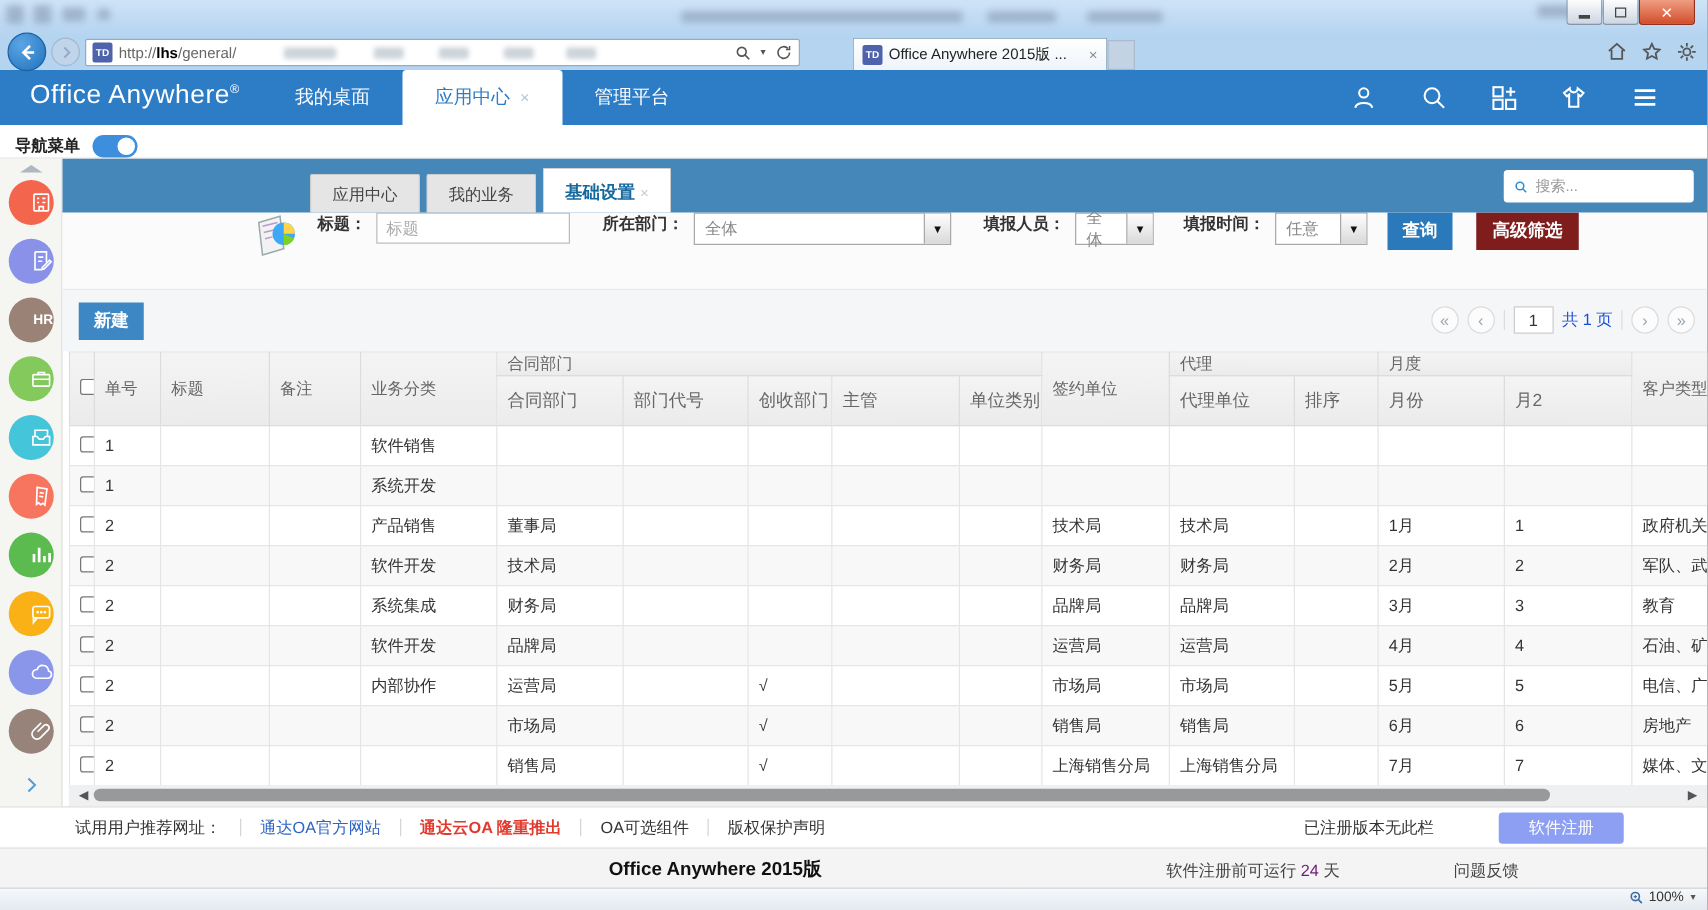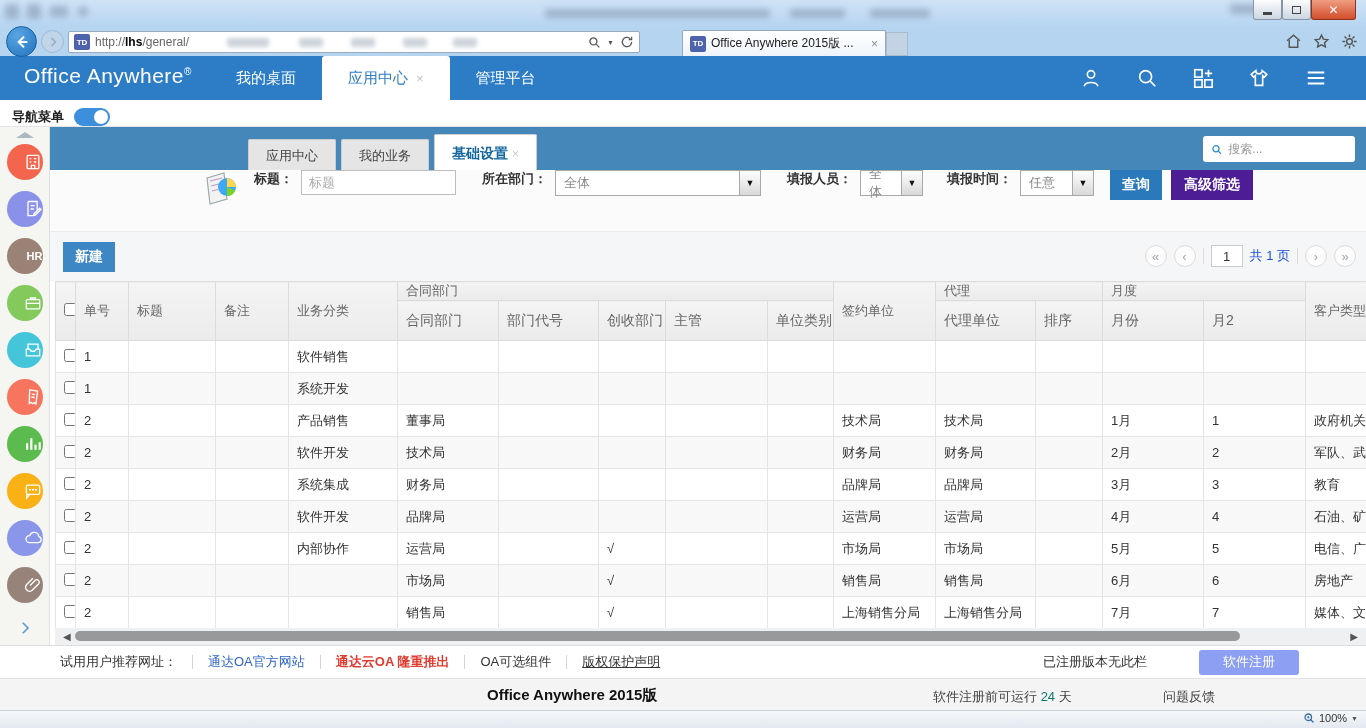--- a/index.html
+++ b/index.html
@@ -81,21 +81,21 @@
              padding-left:150px;flex:0 0 auto}
   .flabel{font-size:13px;font-weight:bold;color:#333;white-space:nowrap}
   .finput{width:155px;height:25px;border:1px solid #bdbdbd;padding:0 7px;font-size:13px;color:#333;margin-left:8px}
   .finput::placeholder{color:#aaa}
   .sel{height:26px;border:1px solid #a9a9a9;background:#fff;display:flex;align-items:stretch;margin-left:8px;cursor:pointer}
   .sel .txt{flex:1;padding:0 8px;font-size:13px;color:#888;display:flex;align-items:center}
   .sel .dd{width:21px;border-left:1px solid #a9a9a9;background:linear-gradient(#fefefe,#d9d9d9);
            display:flex;align-items:center;justify-content:center;font-size:9px;color:#111}
   .btn{border:none;color:#fff;font-size:14px;font-weight:bold;cursor:pointer;height:30px}
   .btn-query{width:52px;background:#2a79bb;margin-left:16px}
-  .btn-adv{width:82px;background:#4c1d95;margin-left:9px}
+  .btn-adv{width:82px;background:#7f1d1d;margin-left:19px}
 
   .toolbar{height:49px;background:#f4f6f8;position:relative;flex:0 0 auto}
   .btn-new{position:absolute;left:13px;top:10px;width:52px;background:#3d87c4}
   .pager{position:absolute;right:10px;top:13px;display:flex;align-items:center;gap:7px}
   .pcir{width:22px;height:22px;border:1px solid #dcdcdc;border-radius:50%;background:#fcfcfc;color:#9aa7b0;
         font-size:13px;display:flex;align-items:center;justify-content:center;cursor:pointer}
   .psep{width:1px;height:16px;background:#ddd}
   .pinput{width:32px;height:22px;border:1px solid #ccc;text-align:center;font-size:13px;color:#333}
   .ptotal{font-size:13px;color:#1d4ed8}
 
@@ -120,21 +120,21 @@
             padding:0 12px 0 60px;font-size:13px}
   .lsep{width:1px;height:14px;background:#d5d5d5;margin:0 15px}
   .l-link{cursor:pointer;white-space:nowrap}
   .reg-note{margin-left:auto;color:#333}
   .btn-reg{width:100px;height:25px;background:#8d9ff2;color:#fff;border:none;border-radius:3px;
            font-size:13px;margin-left:52px;margin-right:55px;cursor:pointer}
 
   .footer{height:32px;background:#f4f4f4;border-top:1px solid #e2e2e2;position:relative;font-size:13px;color:#444}
   .f-title{position:absolute;left:487px;top:7px;font-size:15px;font-weight:bold;color:#111}
   .f-run{position:absolute;left:933px;top:9px}
-  .f-run .days{color:#0f766e}
+  .f-run .days{color:#701a75}
   .f-feedback{position:absolute;left:1163px;top:9px;cursor:pointer}
 
   .statusbar{height:18px;background:linear-gradient(#f6f8fa,#e3e9ef);border-top:1px solid #c9d0d8;position:relative}
   .zoomctl{position:absolute;right:8px;top:1px;display:flex;align-items:center;gap:4px;font-size:11px;color:#333;cursor:pointer}
   .zoomctl .dd{font-size:7px;color:#555}
 </style>
 </head>
 <body>
 
 <div class="screen">
@@ -603,21 +603,21 @@
   <div class="linksbar">
     <span style="color:#333">试用用户推荐网址：</span>
     <span id="links-list" style="display:flex;align-items:center">
         <span class="lsep"></span>
         <span class="l-link" style="color: rgb(47, 102, 195);">通达OA官方网站</span>
         <span class="lsep"></span>
         <span class="l-link" style="color: rgb(226, 58, 46); font-weight: bold;">通达云OA 隆重推出</span>
         <span class="lsep"></span>
         <span class="l-link" style="color: rgb(51, 51, 51);">OA可选组件</span>
         <span class="lsep"></span>
-        <span class="l-link" style="color: rgb(51, 51, 51); text-decoration: underline;">版权保护声明</span>
+        <span class="l-link" style="color: rgb(51, 51, 51);">版权保护声明</span>
       </span>
     <span class="reg-note">已注册版本无此栏</span>
     <button class="btn-reg">软件注册</button>
   </div>
 
   <div class="footer">
     <span class="f-title">Office Anywhere 2015版</span>
     <span class="f-run"><span>软件注册前可运行 </span><span class="days">24</span><span> 天</span></span>
     <span class="f-feedback">问题反馈</span>
   </div>

